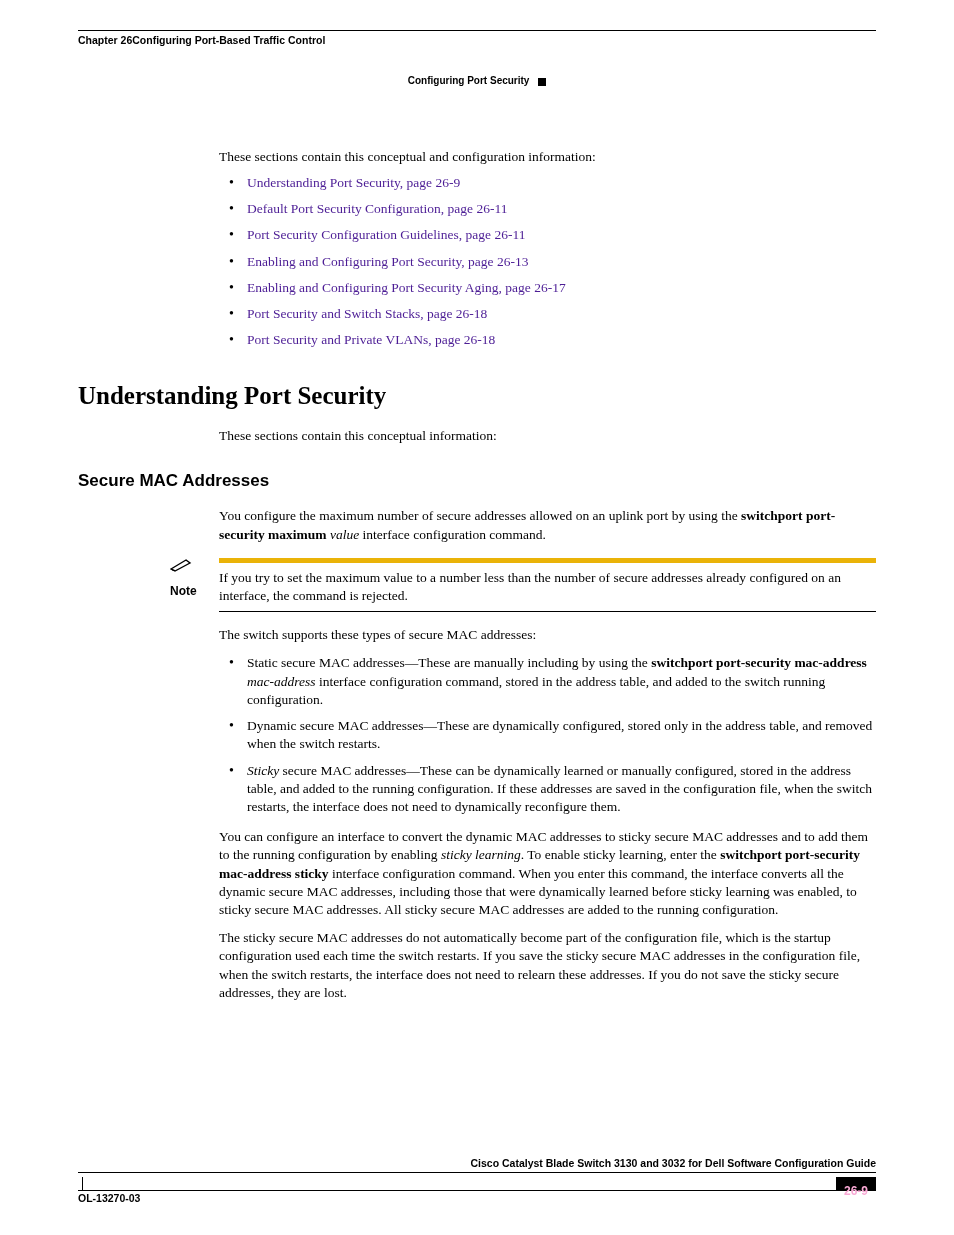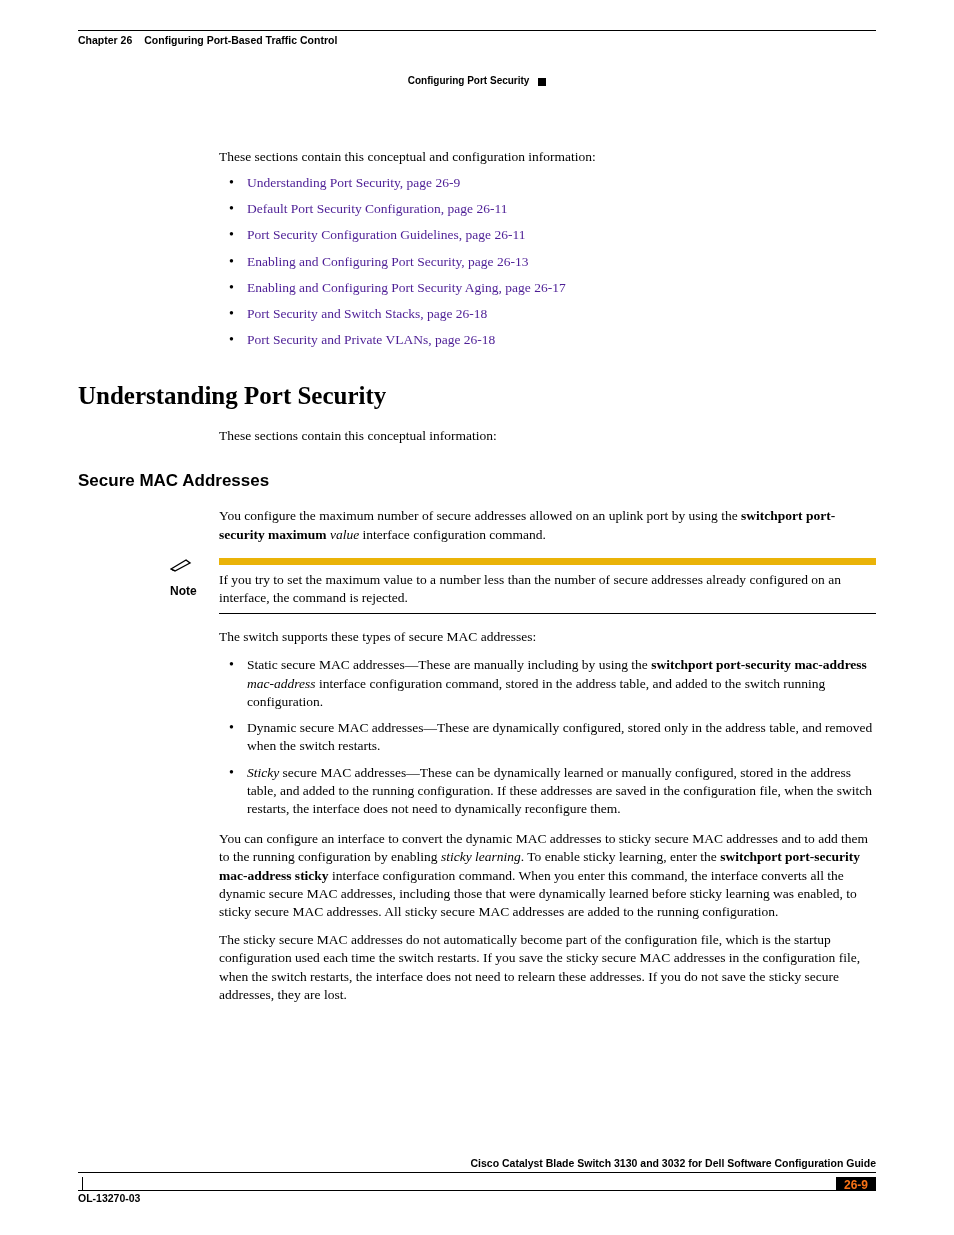--- a/index.html
+++ b/index.html
@@ -21,21 +21,21 @@
   }
   .top-rule {
     border-top: 1px solid #000;
     margin-bottom: 2px;
   }
   .header-line {
     font-family: Arial, Helvetica, sans-serif;
     font-weight: bold;
     font-size: 10.5px;
     display: flex;
-    gap: 12px;
+    gap: 0;
   }
   .sub-header-right {
     font-family: Arial, Helvetica, sans-serif;
     font-weight: bold;
     font-size: 10px;
     text-align: center;
     margin-top: 27px;
   }
   .sub-header-right .square {
     display: inline-block;
@@ -100,21 +100,21 @@
   }
   .pencil svg { display:block; }
   .note-label {
     font-family: Arial, Helvetica, sans-serif;
     font-weight: bold;
     font-size: 12px;
     margin-top: 6px;
   }
   .note-body {
     flex: 1;
-    border-top: 7px solid #eab308;
+    border-top: 5px solid #eab308;
     border-bottom: 1px solid #000;
     padding: 6px 0;
   }
   ul.body-list {
     list-style: none;
     padding: 0; margin: 6px 0 12px 0;
   }
   ul.body-list li {
     position: relative;
     padding-left: 28px;
@@ -150,25 +150,25 @@
     justify-content: space-between;
     align-items: center;
   }
   .doc-id {
     font-family: Arial, Helvetica, sans-serif;
     font-weight: bold;
     font-size: 10.5px;
   }
   .page-badge {
     background: #000;
-    color: #f97316;
+    color: #f9a8d4;
     font-family: Arial, Helvetica, sans-serif;
     font-weight: bold;
     font-size: 12px;
-    padding: 0 8px;
+    padding: 6px 8px;
   }
   .footer-line2 {
     display: flex;
     align-items: stretch;
     height: 14px;
   }
   .footer-line2 .thin {
     flex: 0 0 4px;
     border-right: 1px solid #000;
     border-bottom: 1px solid #000;

